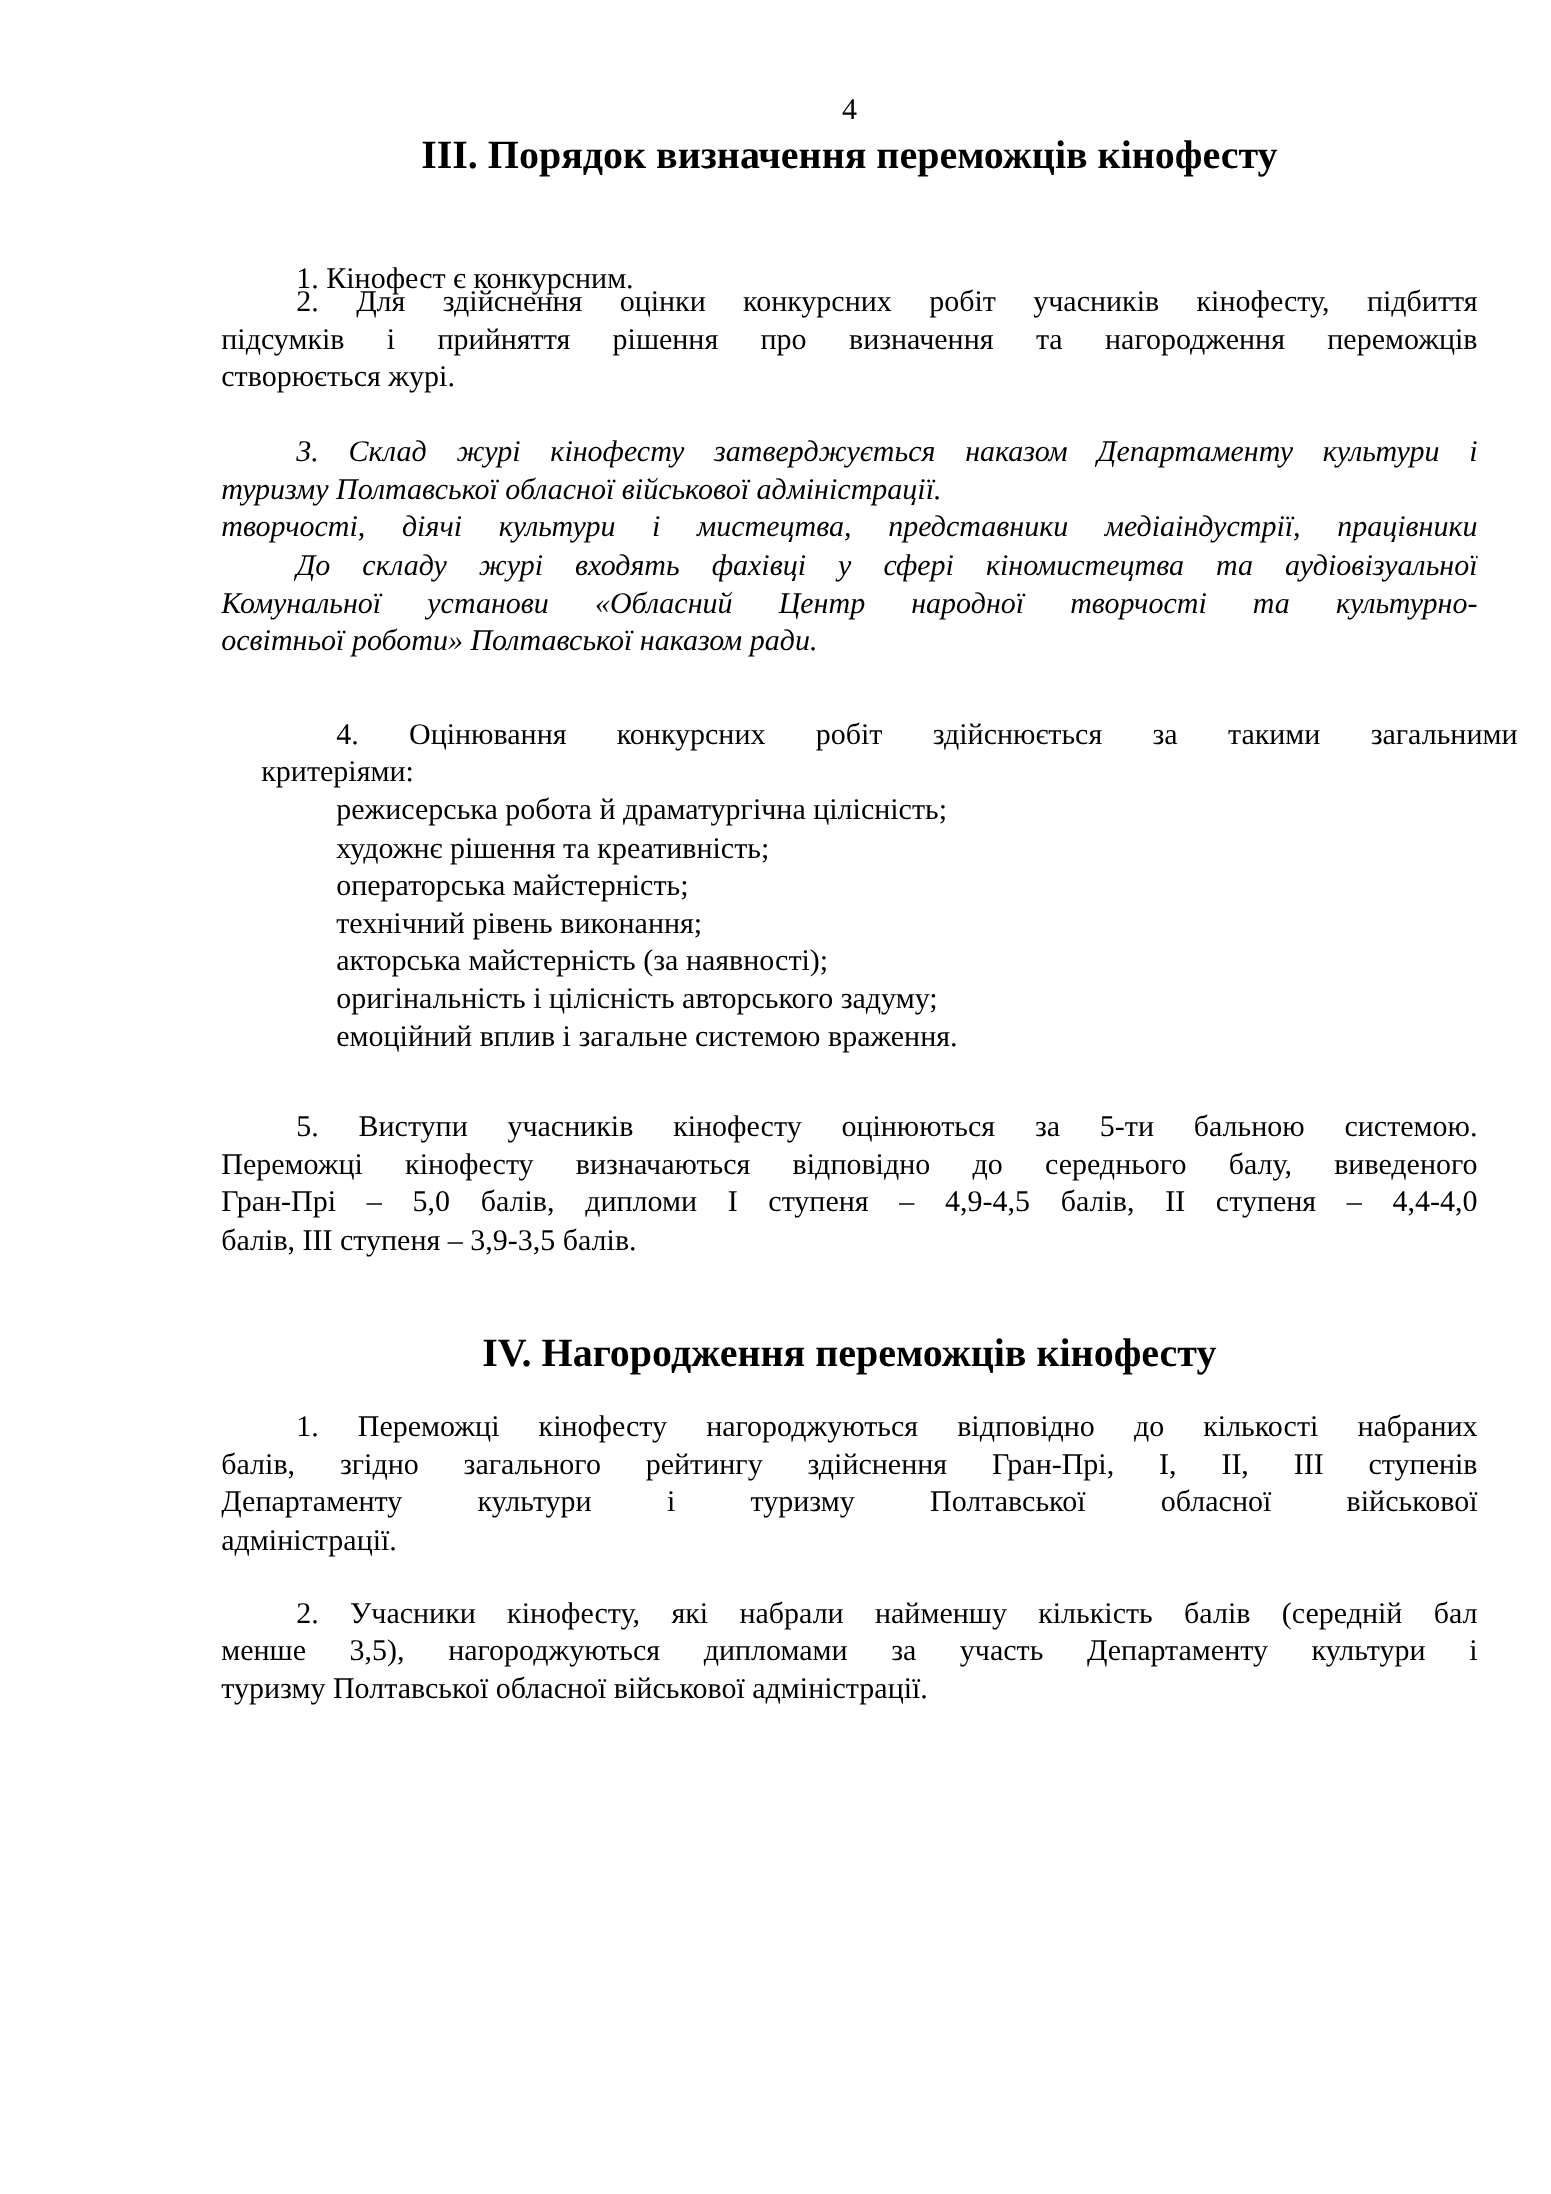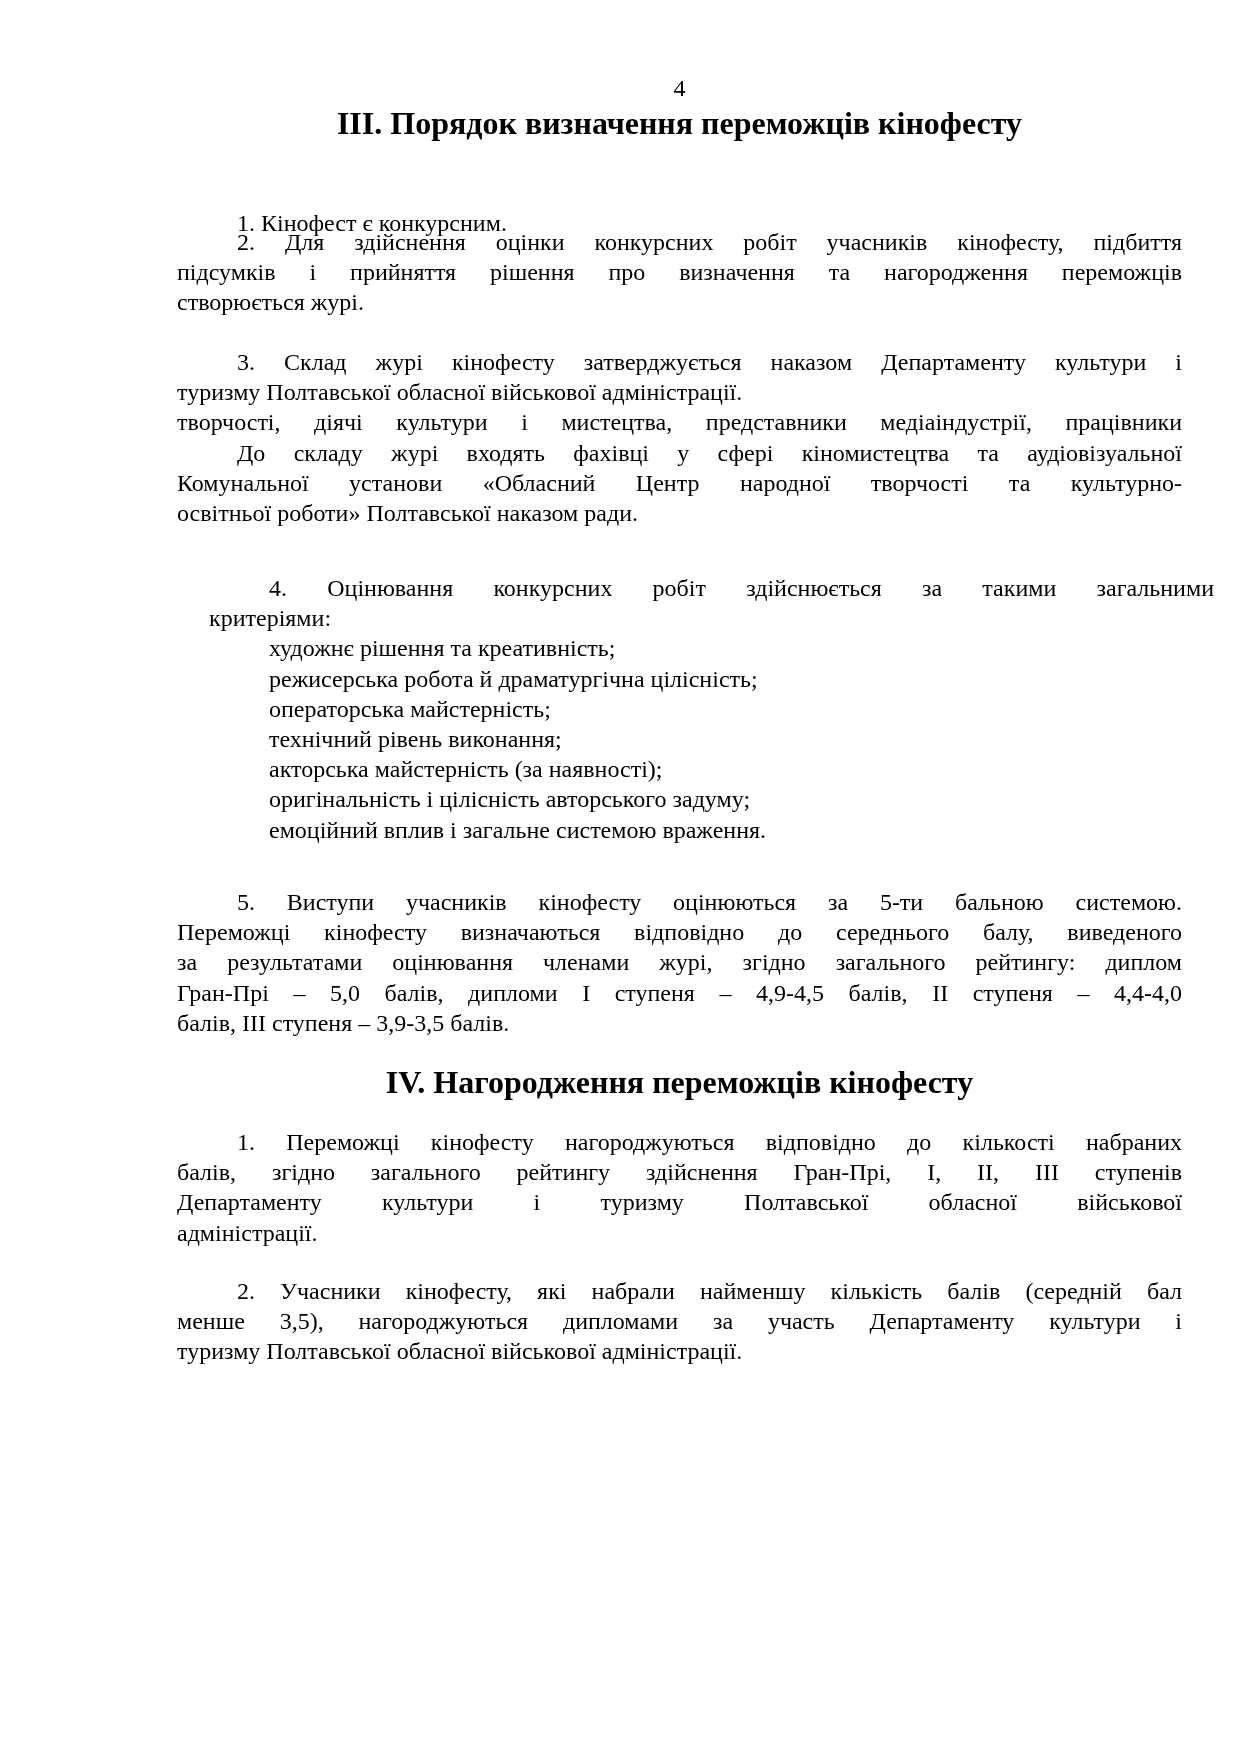--- a/index.html
+++ b/index.html
@@ -38,45 +38,44 @@
   <div class="block" style="top:168px;margin-top:40px;">
     <span class="line first">1. Кінофест є конкурсним.</span>
   </div>
 
   <div class="block" style="top:227px;">
     <span class="line j first">2. Для здійснення оцінки конкурсних робіт учасників кінофесту, підбиття</span>
     <span class="line j">підсумків і прийняття рішення про визначення та нагородження переможців</span>
     <span class="line">створюється журі.</span>
   </div>
 
-  <div class="block" style="top:347px;">
+  <div class="block" style="top:347px;font-style:italic;">
     <span class="line j first">3. Склад журі кінофесту затверджується наказом Департаменту культури і</span>
     <span class="line">туризму Полтавської обласної військової адміністрації.</span>
     <span class="line j">творчості, діячі культури і мистецтва, представники медіаіндустрії, працівники</span>
     <span class="line j first">До складу журі входять фахівці у сфері кіномистецтва та аудіовізуальної</span>
     <span class="line j">Комунальної установи «Обласний Центр народної творчості та культурно-</span>
     <span class="line">освітньої роботи» Полтавської наказом ради.</span>
   </div>
 
   <div class="block" style="top:573px;margin-left:32px;">
     <span class="line j first">4. Оцінювання конкурсних робіт здійснюється за такими загальними</span>
     <span class="line">критеріями:</span>
+    <span class="line item">режисерська робота й драматургічна цілісність;</span>
     <span class="line item">художнє рішення та креативність;</span>
-    <span class="line item">режисерська робота й драматургічна цілісність;</span>
     <span class="line item">операторська майстерність;</span>
     <span class="line item">технічний рівень виконання;</span>
     <span class="line item">акторська майстерність (за наявності);</span>
     <span class="line item">оригінальність і цілісність авторського задуму;</span>
     <span class="line item">емоційний вплив і загальне системою враження.</span>
   </div>
 
   <div class="block" style="top:887px;">
     <span class="line j first">5. Виступи учасників кінофесту оцінюються за 5-ти бальною системою.</span>
     <span class="line j">Переможці кінофесту визначаються відповідно до середнього балу, виведеного</span>
-    <span class="line j">за результатами оцінювання членами журі, згідно загального рейтингу: диплом</span>
     <span class="line j">Гран-Прі – 5,0 балів, дипломи І ступеня – 4,9-4,5 балів, ІІ ступеня – 4,4-4,0</span>
     <span class="line">балів, ІІІ ступеня – 3,9-3,5 балів.</span>
   </div>
 
   <div class="heading" style="top:1067px;">IV. Нагородження переможців кінофесту</div>
 
   <div class="block" style="top:1127px;">
     <span class="line j first">1. Переможці кінофесту нагороджуються відповідно до кількості набраних</span>
     <span class="line j">балів, згідно загального рейтингу здійснення Гран-Прі, І, ІІ, ІІІ ступенів</span>
     <span class="line j">Департаменту культури і туризму Полтавської обласної військової</span>

